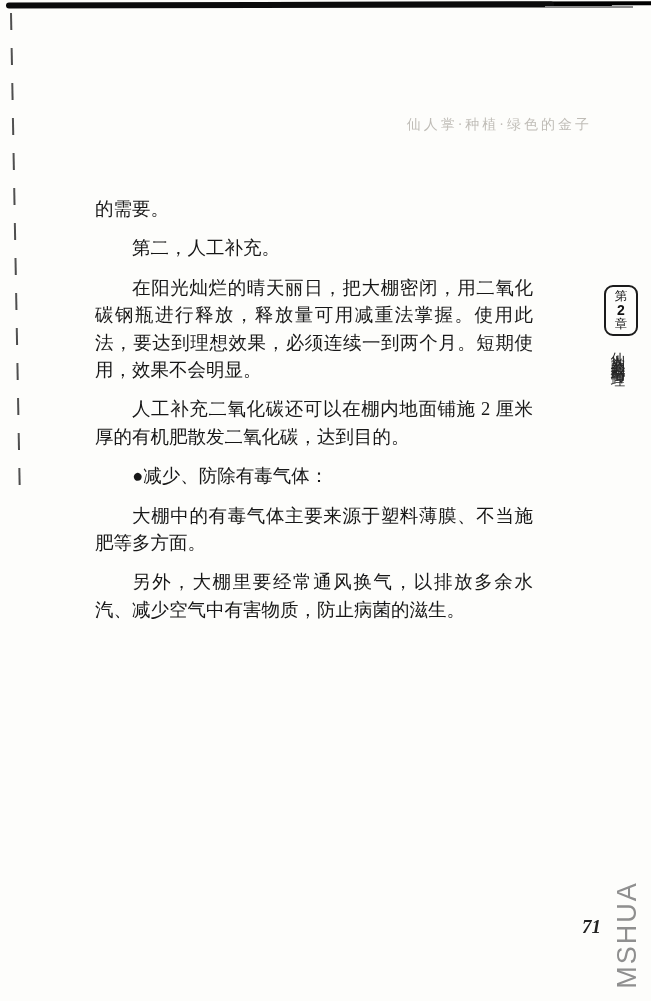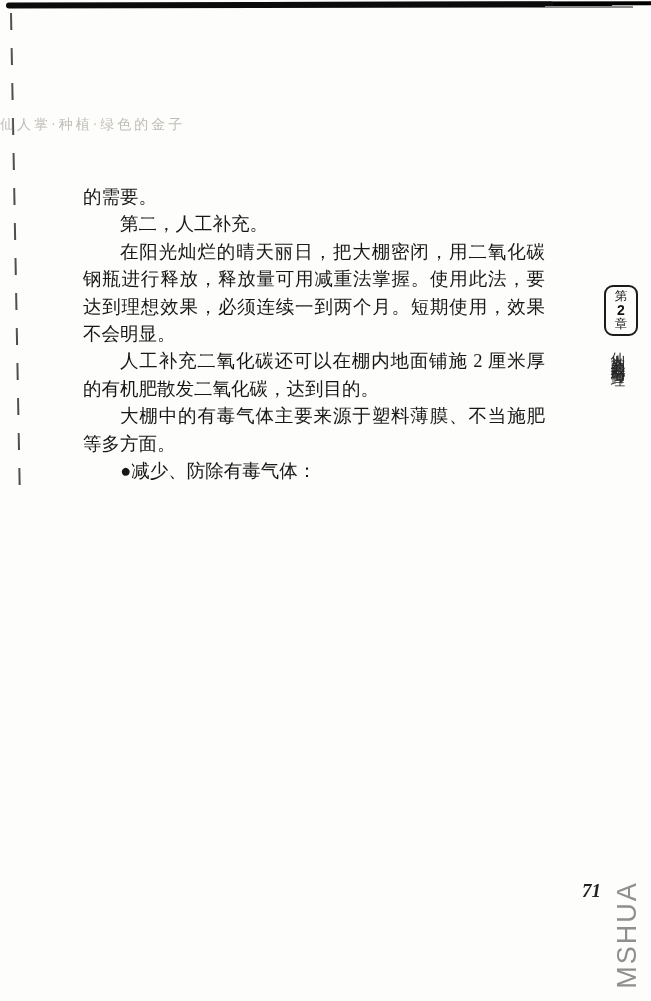--- a/index.html
+++ b/index.html
@@ -24,20 +24,21 @@
   }
   .binding {
     position: absolute; left: 10px; top: 13px;
     width: 2px; height: 487px;
     background: repeating-linear-gradient(180deg, #555 0px, #4a4a4a 17px, transparent 17px, transparent 35px);
     transform: rotate(-1.05deg); transform-origin: top center;
   }
   
   .running-header {
     position: absolute; top: 116px; left: 0; width: 592px;
+    text-align: right;
     font-size: 14px; letter-spacing: 3px;
     color: #8d887f; opacity: 0.55;
     filter: blur(0.6px);
   }
   
   .chapter-tab {
     position: absolute; left: 604px; top: 285px;
     width: 30px; height: 47px;
     border: 2px solid #1b1b1b; border-radius: 9px;
     display: flex; flex-direction: column;
@@ -55,25 +56,25 @@
     font-size: 14.5px; letter-spacing: 2.5px;
     color: #232323;
   }
   
   .body-text {
     position: absolute; left: 83px; top: 184px; width: 462px;
     font-size: 18.5px; line-height: 27.4px;
     color: #171717;
     text-align: justify;
   }
-  .body-text p { margin: 0; }
+  .body-text p { margin: 12px; }
   .body-text p.indent { text-indent: 2em; }
   
   .page-number {
-    position: absolute; left: 582px; top: 880px;
+    position: absolute; left: 582px; top: 916px;
     font-size: 19px; font-style: italic; font-weight: bold;
     color: #222;
   }
   .watermark {
     position: absolute; left: 567px; top: 920px;
     width: 120px; height: 30px;
     transform: rotate(-90deg); transform-origin: center;
     text-align: center;
     font-family: "Liberation Sans", sans-serif;
     font-size: 27px; letter-spacing: 2px;
@@ -97,21 +98,22 @@
     <span>章</span>
   </div>
 
   <div class="chapter-title">仙人掌的栽培与管理</div>
 
   <div class="body-text">
       <p class="">的需要。</p>
       <p class="indent">第二，人工补充。</p>
       <p class="indent">在阳光灿烂的晴天丽日，把大棚密闭，用二氧化碳钢瓶进行释放，释放量可用减重法掌握。使用此法，要达到理想效果，必须连续一到两个月。短期使用，效果不会明显。</p>
       <p class="indent">人工补充二氧化碳还可以在棚内地面铺施 2 厘米厚的有机肥散发二氧化碳，达到目的。</p>
+      <p class="indent">●减少、防除有毒气体：</p>
       <p class="indent">大棚中的有毒气体主要来源于塑料薄膜、不当施肥等多方面。</p>
-      <p class="indent">●减少、防除有毒气体：</p>
+      <p class="indent">另外，大棚里要经常通风换气，以排放多余水汽、减少空气中有害物质，防止病菌的滋生。</p>
     </div>
 
   <div class="page-number">71</div>
 
   <div class="watermark">MSHUA</div>
 
 </div>
 
 </body></html>

